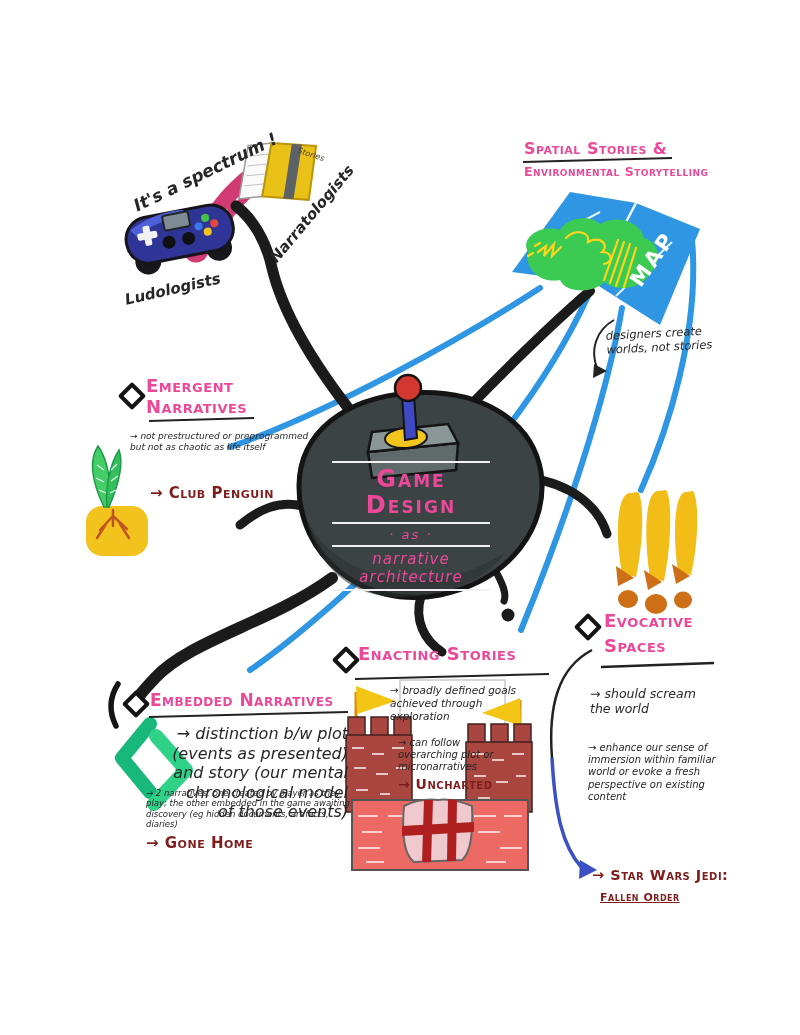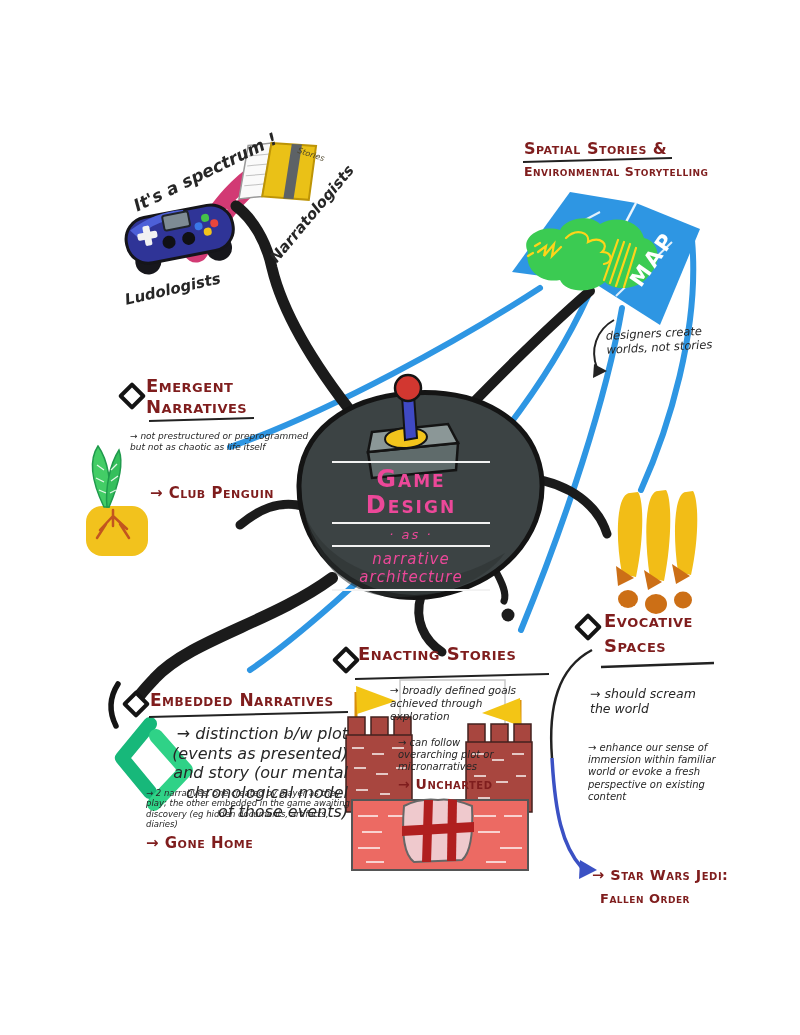--- a/index.html
+++ b/index.html
@@ -1,21 +1,21 @@
 <!DOCTYPE html>
 <html><head>
 <meta charset="utf-8">
 <style>
   html,body{margin:0;padding:0;background:#ffffff;}
   .stage{position:relative;width:800px;height:1035px;background:#fff;overflow:hidden;
          font-family:"DejaVu Sans",sans-serif;color:#1b1b1b;}
   .scene{position:absolute;left:0;top:0;z-index:0;}
   .t{position:absolute;z-index:2;white-space:pre-wrap;}
   .hand{font-style:italic;line-height:1.22;color:#262626;}
-  .head{font-variant:small-caps;font-weight:600;letter-spacing:.5px;line-height:1.05;color:#7f1d1d;}
+  .head{font-variant:small-caps;font-weight:600;letter-spacing:.5px;line-height:1.05;color:#ec4899;}
   .blue{color:#7f1d1d;}
   .white{color:#ffffff;}
   .diamond{position:absolute;z-index:2;width:12px;height:12px;border:4px solid #141414;
            border-radius:2px;transform:rotate(45deg);background:#fff;}
   .titleblock{position:absolute;z-index:2;left:326px;top:458px;width:170px;text-align:center;color:#ec4899;}
   .wline{border-top:2px solid #f2f2f2;margin:3px 6px;}
   .title-main{font-variant:small-caps;font-weight:600;font-size:24px;letter-spacing:2px;line-height:1.1;}
   .title-as{font-style:italic;font-size:13px;letter-spacing:2px;}
   .title-sub{font-style:italic;font-size:15px;letter-spacing:1px;}
 </style>
@@ -222,15 +222,15 @@
   <div class="t hand" style="left:390px;top:684px;width:130px;font-size:10.5px;">→ broadly defined goals achieved through exploration</div>
   <div class="t hand" style="left:398px;top:737px;width:122px;font-size:10px;">→ can follow overarching plot or micronarratives</div>
   <div class="t head blue" style="left:398px;top:777px;font-size:14px;">→ Uncharted</div>
 
   <span class="diamond" style="left:578px;top:617px;"></span>
   <div class="t head" style="left:604px;top:612px;font-size:18px;">Evocative</div>
   <div class="t head" style="left:604px;top:637px;font-size:18px;">Spaces</div>
   <div class="t hand" style="left:590px;top:686px;width:125px;font-size:12.5px;">→ should scream the world</div>
   <div class="t hand" style="left:588px;top:742px;width:152px;font-size:10px;">→ enhance our sense of immersion within familiar world or evoke a fresh perspective on existing content</div>
   <div class="t head blue" style="left:592px;top:868px;font-size:14.5px;">→ Star Wars Jedi:</div>
-  <div class="t head blue" style="left:600px;top:892px;font-size:13px;">Fallen Order</div>
+  <div class="t head blue" style="left:600px;top:892px;font-size:11px;text-decoration:underline;">Fallen Order</div>
 
 </div>
 
 </body></html>

